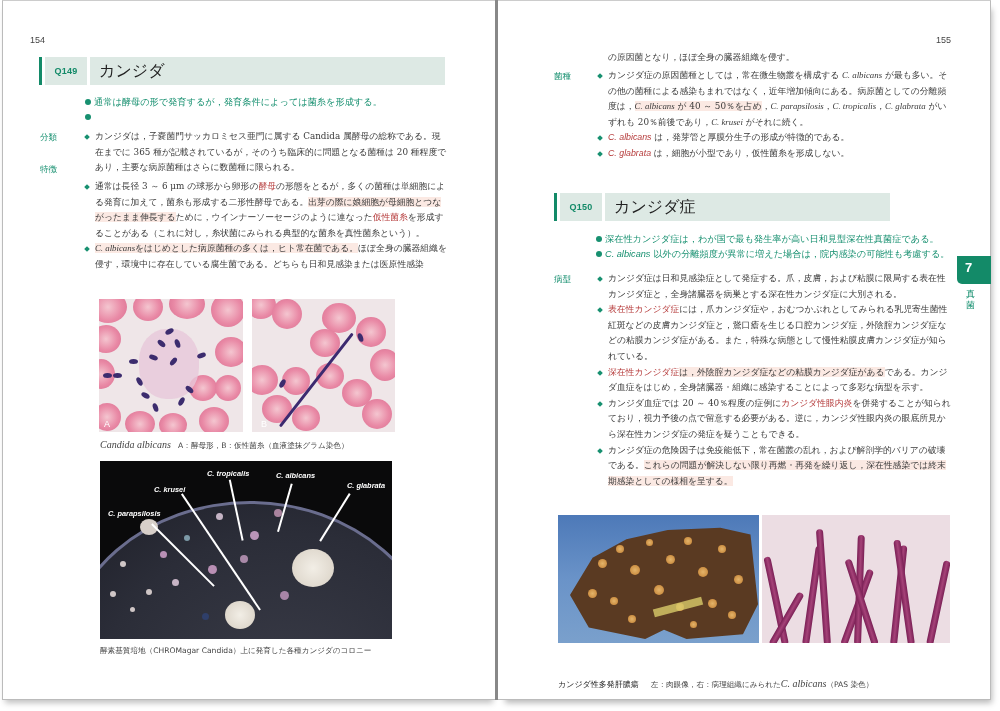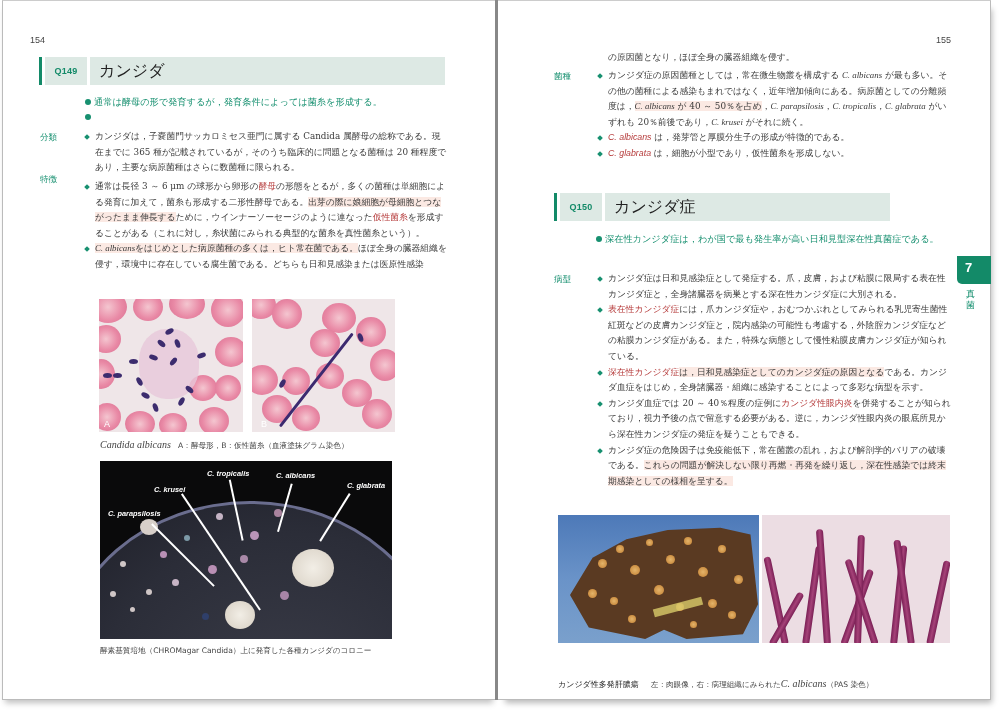--- a/index.html
+++ b/index.html
@@ -83,21 +83,21 @@
     <div class="summary" style="left:82px; top:93px; width:380px;">
       <div><span class="dot"></span><span>通常は酵母の形で発育するが，発育条件によっては菌糸を形成する。</span></div>
       <div><span class="dot"></span></div>
     </div>
 
     <div class="sec-label" style="left:37px; top:131px;">分類</div>
     <div class="section" style="left:80px; top:128px; width:366px;">
       <div class="bullet">カンジダは，子嚢菌門サッカロミセス亜門に属する Candida 属酵母の総称である。現在までに 365 種が記載されているが，そのうち臨床的に問題となる菌種は 20 種程度であり，主要な病原菌種はさらに数菌種に限られる。</div>
     </div>
 
-    <div class="sec-label" style="left:37px; top:173px;">特徴</div>
+    <div class="sec-label" style="left:37px; top:163px;">特徴</div>
     <div class="section" style="left:80px; top:178px; width:366px;">
       <div class="bullet"><span>通常は長径 3 ～ 6 μm の球形から卵形の</span><span class="red">酵母</span><span>の形態をとるが，多くの菌種は単細胞による発育に加えて，菌糸も形成する二形性酵母である。</span><span class="hl">出芽の際に娘細胞が母細胞とつながったまま伸長する</span><span>ために，ウインナーソーセージのように連なった</span><span class="red">仮性菌糸</span><span>を形成することがある（これに対し，糸状菌にみられる典型的な菌糸を真性菌糸という）。</span></div>
       <div class="bullet"><span class="hl"><span class="sp">C. albicans</span><span>をはじめとした病原菌種の多くは，ヒト常在菌である。</span></span><span>ほぼ全身の臓器組織を侵す，環境中に存在している腐生菌である。どちらも日和見感染または医原性感染</span></div>
     </div>
 
     <div class="figure micro" style="left:96px; top:298px; width:144px; height:133px;">
       <div class="rbc" style="left:-10px;top:-8px;width:38px;height:32px;"></div>
       <div class="rbc" style="left:34px;top:-6px;width:30px;height:28px;"></div>
       <div class="rbc" style="left:70px;top:-10px;width:36px;height:30px;"></div>
       <div class="rbc" style="left:112px;top:-6px;width:34px;height:34px;"></div>
@@ -199,27 +199,28 @@
     </div>
 
     <div class="q-header" style="left:56px; top:192px; width:336px;">
       <div class="q-bar"></div>
       <div class="q-num-box">Q150</div>
       <div class="q-title-box">カンジダ症</div>
     </div>
 
     <div class="summary" style="left:98px; top:230px; width:370px;">
       <div><span class="dot"></span><span>深在性カンジダ症は，わが国で最も発生率が高い日和見型深在性真菌症である。</span></div>
+      <div><span class="dot"></span><i>C. albicans</i> <span>以外の分離頻度が異常に増えた場合は，院内感染の可能性も考慮する。</span></div>
     </div>
 
     <div class="sec-label" style="left:56px; top:273px;">病型</div>
     <div class="section" style="left:98px; top:270px; width:358px;">
       <div class="bullet">カンジダ症は日和見感染症として発症する。爪，皮膚，および粘膜に限局する表在性カンジダ症と，全身諸臓器を病巣とする深在性カンジダ症に大別される。</div>
-      <div class="bullet"><span class="red">表在性カンジダ症</span><span>には，爪カンジダ症や，おむつかぶれとしてみられる乳児寄生菌性紅斑などの皮膚カンジダ症と，院内感染の可能性も考慮する，外陰腟カンジダ症などの粘膜カンジダ症がある。また，特殊な病態として慢性粘膜皮膚カンジダ症が知られている。</span></div>
-      <div class="bullet"><span class="red">深在性カンジダ症</span><span class="hl">は，日和見感染症としてのカンジダ症の原因となる</span><span>である。カンジダ血症をはじめ，全身諸臓器・組織に感染することによって多彩な病型を示す。</span></div>
+      <div class="bullet"><span class="red">表在性カンジダ症</span><span>には，爪カンジダ症や，おむつかぶれとしてみられる乳児寄生菌性紅斑などの皮膚カンジダ症と，鵞口瘡を生じる口腔カンジダ症，外陰腟カンジダ症などの粘膜カンジダ症がある。また，特殊な病態として慢性粘膜皮膚カンジダ症が知られている。</span></div>
+      <div class="bullet"><span class="red">深在性カンジダ症</span><span class="hl">は，外陰腟カンジダ症などの粘膜カンジダ症がある</span><span>である。カンジダ血症をはじめ，全身諸臓器・組織に感染することによって多彩な病型を示す。</span></div>
       <div class="bullet"><span>カンジダ血症では 20 ～ 40％程度の症例に</span><span class="red">カンジダ性眼内炎</span><span>を併発することが知られており，視力予後の点で留意する必要がある。逆に，カンジダ性眼内炎の眼底所見から深在性カンジダ症の発症を疑うこともできる。</span></div>
       <div class="bullet"><span>カンジダ症の危険因子は免疫能低下，常在菌叢の乱れ，および解剖学的バリアの破壊である。</span><span class="hl">これらの問題が解決しない限り再燃・再発を繰り返し，深在性感染では終末期感染としての様相を呈する。</span></div>
     </div>
 
     <div class="figure liver-bg" style="left:60px; top:514px; width:201px; height:128px;">
       <div class="liver" style="left:12px;top:8px;width:188px;height:116px;clip-path:polygon(0% 62%,12% 30%,30% 14%,52% 6%,80% 4%,96% 10%,100% 70%,92% 96%,62% 100%,50% 92%,40% 100%,10% 90%);"></div>
       <div class="nodule" style="left:40px;top:44px;width:9px;height:9px;"></div>
       <div class="nodule" style="left:58px;top:30px;width:8px;height:8px;"></div>
       <div class="nodule" style="left:72px;top:50px;width:10px;height:10px;"></div>
       <div class="nodule" style="left:88px;top:24px;width:7px;height:7px;"></div>

